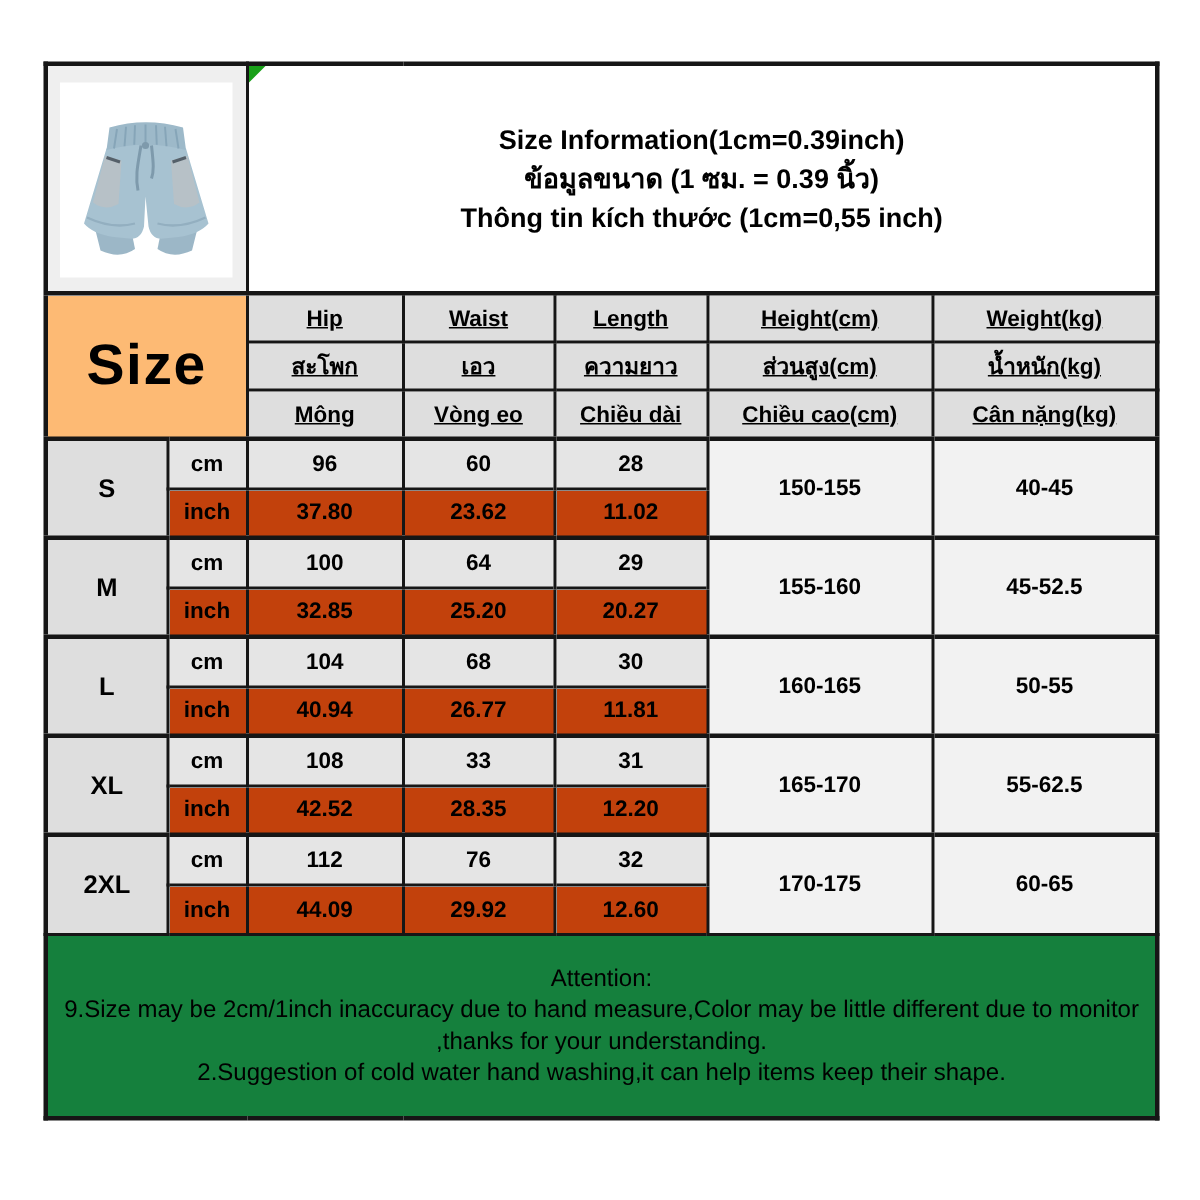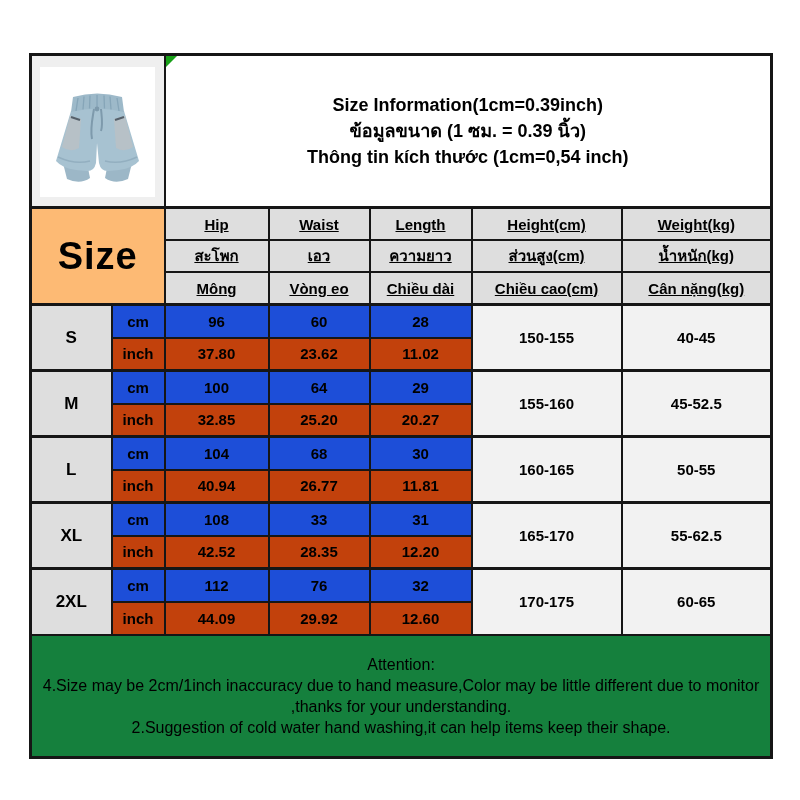--- a/index.html
+++ b/index.html
@@ -7,21 +7,21 @@
     padding: 0;
     width: 800px;
     height: 800px;
     background: #ffffff;
     font-family: "Liberation Sans", "DejaVu Sans", sans-serif;
     color: #000;
   }
   .sheet {
     position: absolute;
     left: 29px;
-    top: 53px;
+    top: 41px;
     border-radius: 26px;
   }
   table.size-chart {
     border-collapse: collapse;
     table-layout: fixed;
     width: 741px;
     border: 3px solid #161616;
   }
   table.size-chart td {
     border: 2px solid #161616;
@@ -88,21 +88,21 @@
   tr.cm-row td.size-label,
   tr.cm-row td.range { border-bottom-width: 2px; }
   tr.cm-row { height: 33px; }
   tr.inch-row { height: 33px; }
   td.unit {
     font-weight: bold;
     font-size: 15px;
   }
   td.val { font-weight: bold; font-size: 15px; }
   td.range { font-weight: bold; font-size: 15px; background: #f2f2f2; }
-  tr.cm-row td.unit, tr.cm-row td.val { background: #1d4ed8; }
+  tr.cm-row td.unit, tr.cm-row td.val { background: #e5e5e5; }
   tr.inch-row td { background: #c2410c; margin-left: 32px; }
   
   td.attention-cell {
     border-top-width: 3px;
     height: 120px;
     text-align: left;
     vertical-align: top;
     padding: 3px 6px;
     background: #15803d;
   }
@@ -156,21 +156,21 @@
 
             <path d="M18 90 Q35 98 50 94" stroke="#93afc0" stroke-width="1.5" fill="none"></path>
             <path d="M97 90 Q80 98 65 94" stroke="#93afc0" stroke-width="1.5" fill="none"></path>
           </svg>
         </div>
       </td>
       <td colspan="5" class="title-cell">
         <div class="flag"></div>
         <div class="title-line">Size Information(1cm=0.39inch)</div>
         <div class="title-line">ข้อมูลขนาด (1 ซม. = 0.39 นิ้ว)</div>
-        <div class="title-line">Thông tin kích thước (1cm=0,54 inch)</div>
+        <div class="title-line">Thông tin kích thước (1cm=0,55 inch)</div>
       </td>
     </tr>
 
     <tr>
       <td colspan="2" rowspan="3" class="size-head">Size</td>
       <td class="hdr">Hip</td>
       <td class="hdr">Waist</td>
       <td class="hdr">Length</td>
       <td class="hdr">Height(cm)</td>
       <td class="hdr">Weight(kg)</td>
@@ -266,19 +266,19 @@
     <tr class="inch-row">
       <td class="unit">inch</td>
       <td class="val">44.09</td>
       <td class="val">29.92</td>
       <td class="val">12.60</td>
     </tr>
 
     <tr>
       <td colspan="7" class="attention-cell">
         <div class="attn">Attention:</div>
-        <div class="attn">4.Size may be 2cm/1inch inaccuracy due to hand measure,Color may be little different due to monitor ,thanks for your understanding.</div>
+        <div class="attn">9.Size may be 2cm/1inch inaccuracy due to hand measure,Color may be little different due to monitor ,thanks for your understanding.</div>
         <div class="attn">2.Suggestion of cold water hand washing,it can help items keep their shape.</div>
       </td>
     </tr>
   </tbody>
     </table>
 </div>
 
 </body></html>

